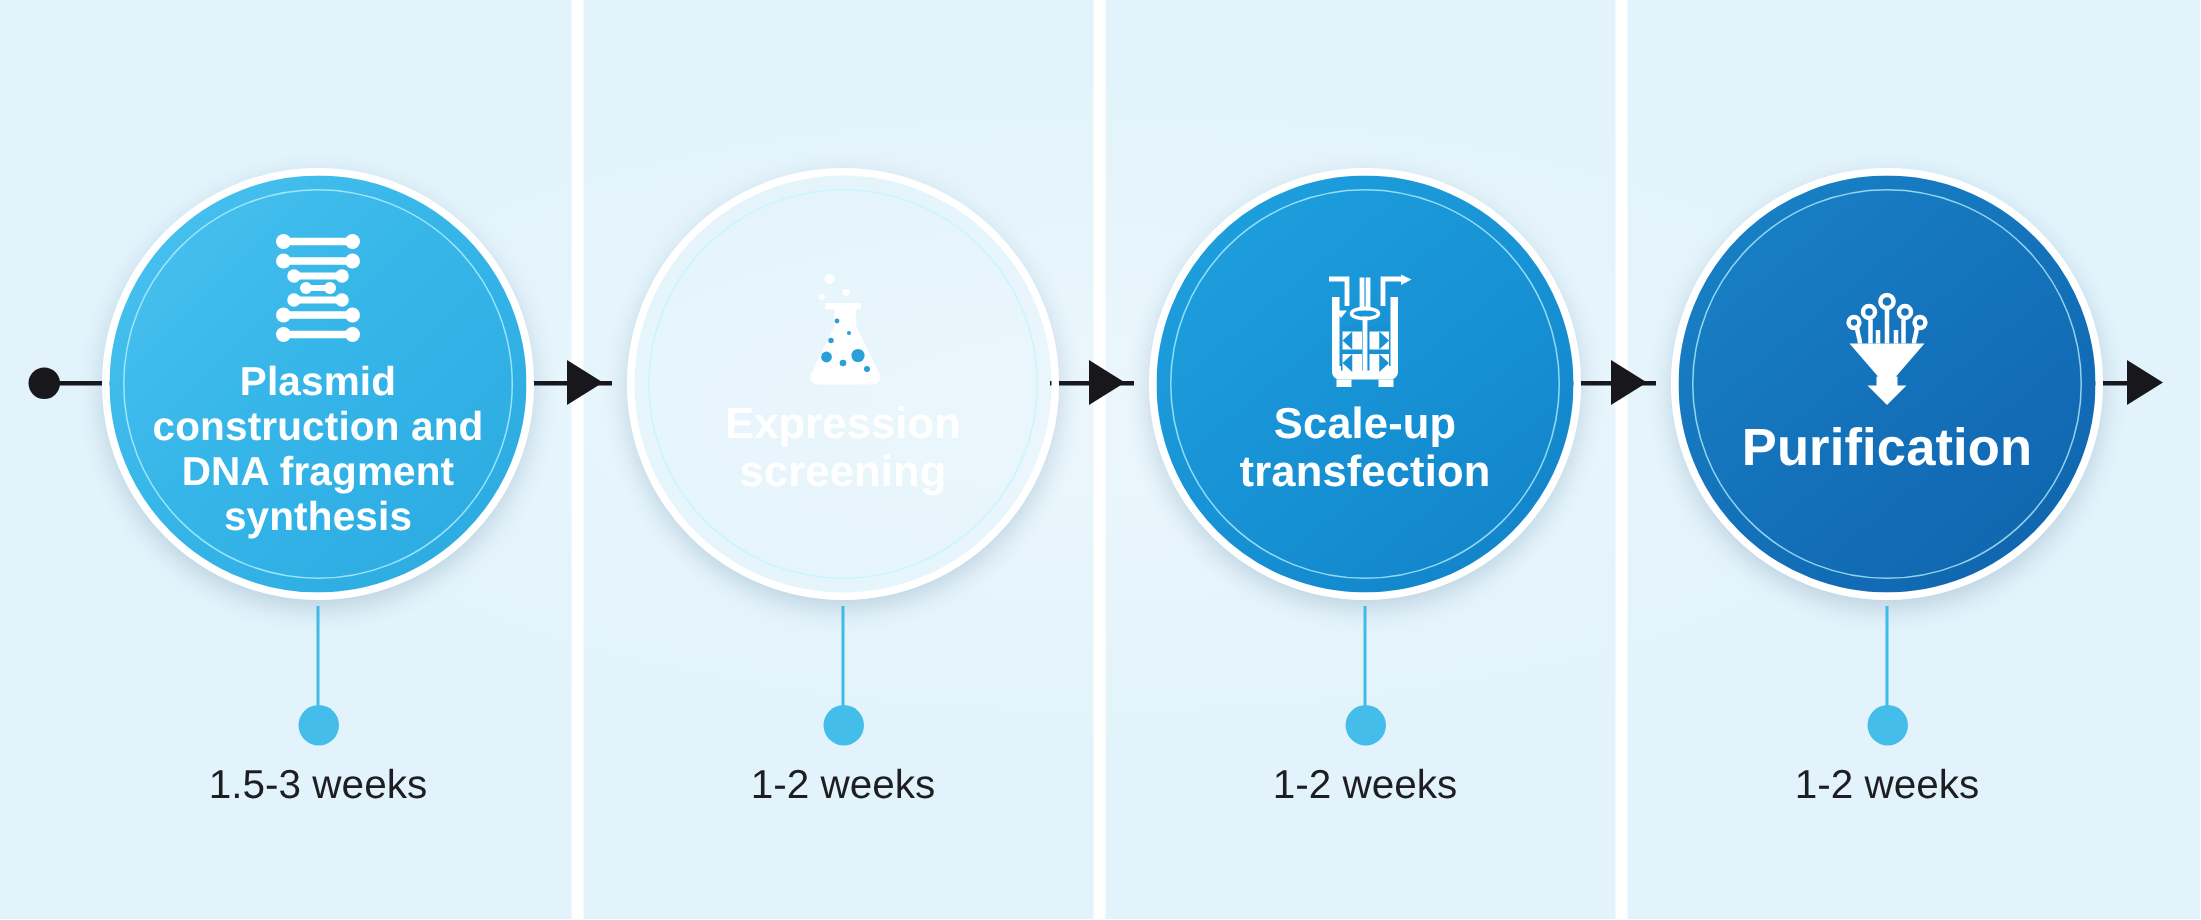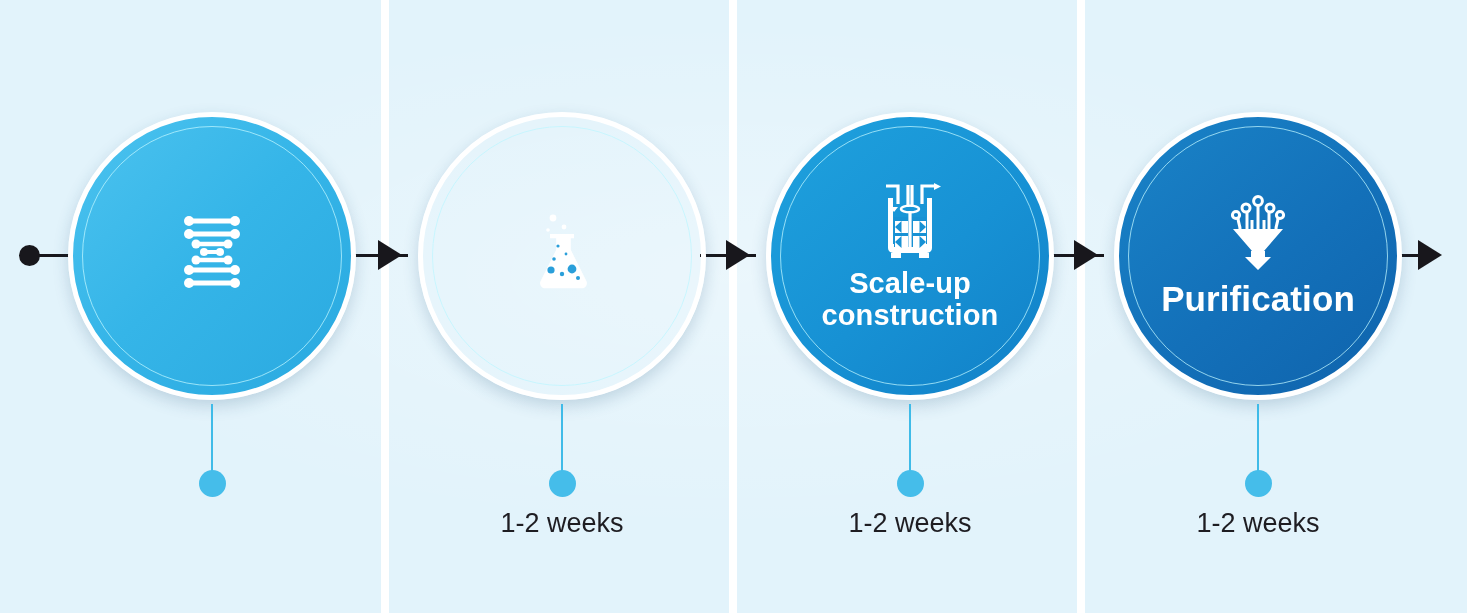--- a/index.html
+++ b/index.html
@@ -192,42 +192,49 @@
             <circle cx="52" cy="47" r="4.5"></circle>
           <rect x="20" y="44.7" width="32" height="4.6" rx="2.3"></rect>
           <circle cx="13" cy="57" r="5"></circle>
             <circle cx="59" cy="57" r="5"></circle>
           <rect x="13" y="54.5" width="46" height="5" rx="2.5"></rect>
           <circle cx="13" cy="70" r="5"></circle>
             <circle cx="59" cy="70" r="5"></circle>
           <rect x="13" y="67.5" width="46" height="5" rx="2.5"></rect>
         </g>
       </svg>
+      <div class="step-label">Plasmid
+construction and
+DNA fragment
+synthesis</div>
     </div>
   </div>
   <div class="stem" style="left:211px;"></div>
   <div class="stem-dot" style="left:199px;"></div>
+  <div class="duration" style="left:42px;">1.5-3 weeks</div>
 
   <div class="step s1">
     <div class="bubble">
       <svg class="step-icon" viewBox="0 0 72 78">
         <g fill="#ffffff">
           <circle cx="27" cy="5" r="3.4"></circle>
           <circle cx="38" cy="14" r="2.4"></circle>
           <circle cx="22" cy="17" r="1.8"></circle>
           <path d="M24 21h24v4.2h-3.2v11.5l15.6 31.4a5 5 0 0 1-4.5 7.2H19.1a5 5 0 0 1-4.5-7.2l15.6-31.4V25.2H24z"></path>
           <circle cx="32" cy="33" r="1.6" fill="#2a9fda"></circle>
           <circle cx="40" cy="41" r="1.4" fill="#2a9fda"></circle>
           <circle cx="28" cy="46" r="1.8" fill="#2a9fda"></circle>
           <circle cx="25" cy="57" r="3.6" fill="#2a9fda"></circle>
           <circle cx="36" cy="61" r="2.2" fill="#2a9fda"></circle>
           <circle cx="46" cy="56" r="4.4" fill="#2a9fda"></circle>
           <circle cx="52" cy="65" r="2" fill="#2a9fda"></circle>
         </g>
       </svg>
+      <div class="step-label">Expression
+screening</div>
     </div>
   </div>
   <div class="stem" style="left:561px;"></div>
   <div class="stem-dot" style="left:549px;"></div>
   <div class="duration" style="left:392px;">1-2 weeks</div>
 
   <div class="step s2">
     <div class="bubble">
       <svg class="step-icon" viewBox="0 0 72 78">
         <g fill="none" stroke="#ffffff" stroke-width="3.2">
@@ -246,21 +253,21 @@
           <path d="M21 40h13v12H21zM52 40H39v12h13z"></path>
           <path d="M21 55h13v12H21zM52 55H39v12h13z"></path>
           <path d="M27.5 40v12l-6.5-6z" fill="#1791d4"></path>
           <path d="M45.5 40v12l6.5-6z" fill="#1791d4"></path>
           <path d="M27.5 55v12l-6.5-6z" fill="#1791d4"></path>
           <path d="M45.5 55v12l6.5-6z" fill="#1791d4"></path>
           <path d="M17 72h10v5H17zM45 72h10v5H45z"></path>
         </g>
       </svg>
       <div class="step-label">Scale-up
-construction</div>
+transfection</div>
     </div>
   </div>
   <div class="stem" style="left:909px;"></div>
   <div class="stem-dot" style="left:897px;"></div>
   <div class="duration" style="left:740px;">1-2 weeks</div>
 
   <div class="step s3">
     <div class="bubble">
       <svg class="step-icon" viewBox="0 0 72 78">
         <g fill="none" stroke="#ffffff" stroke-width="3">

